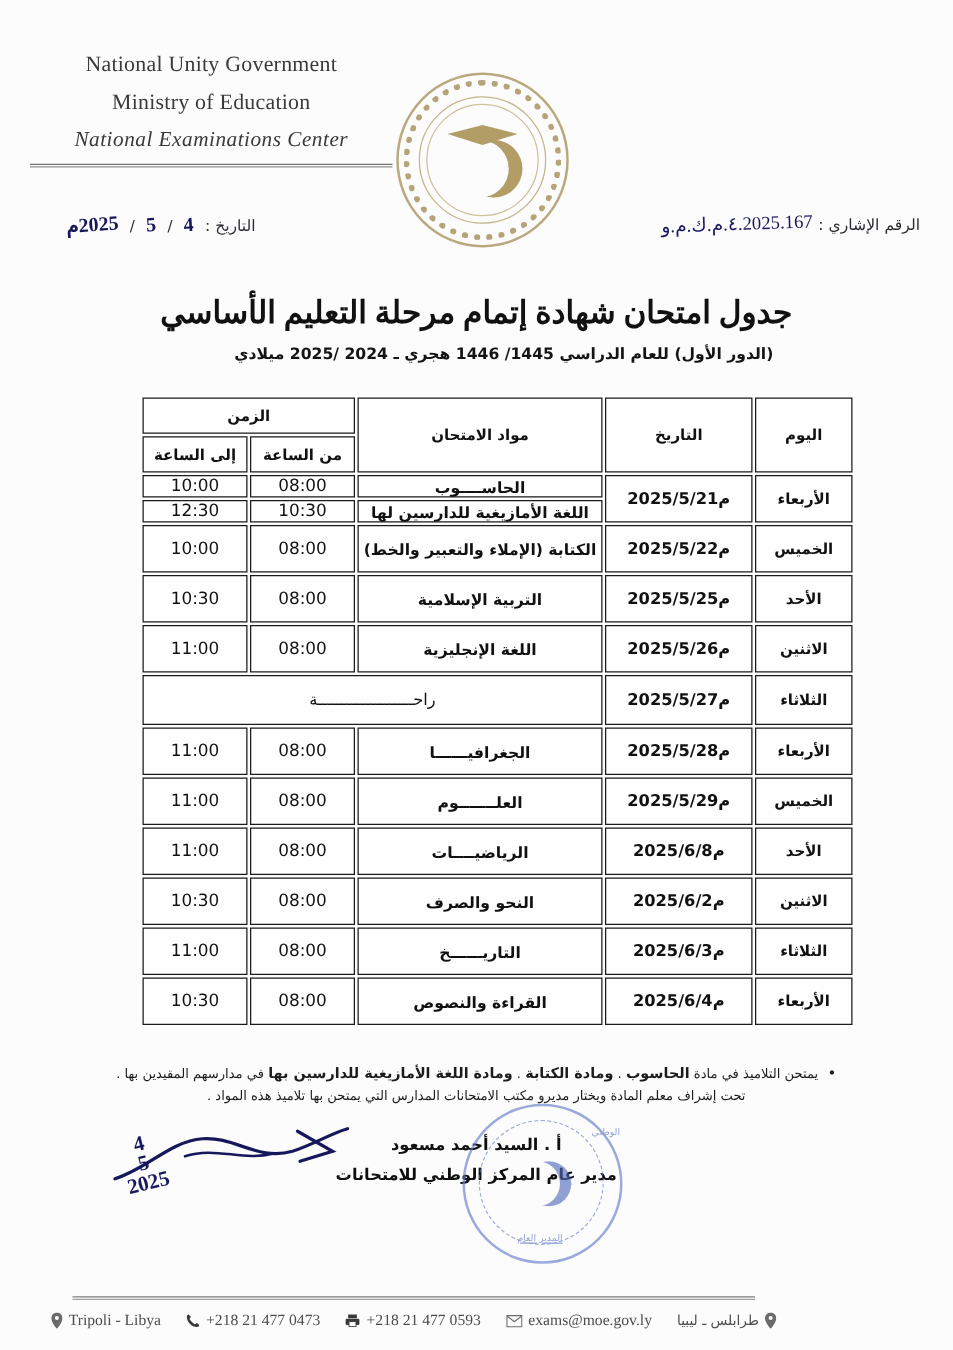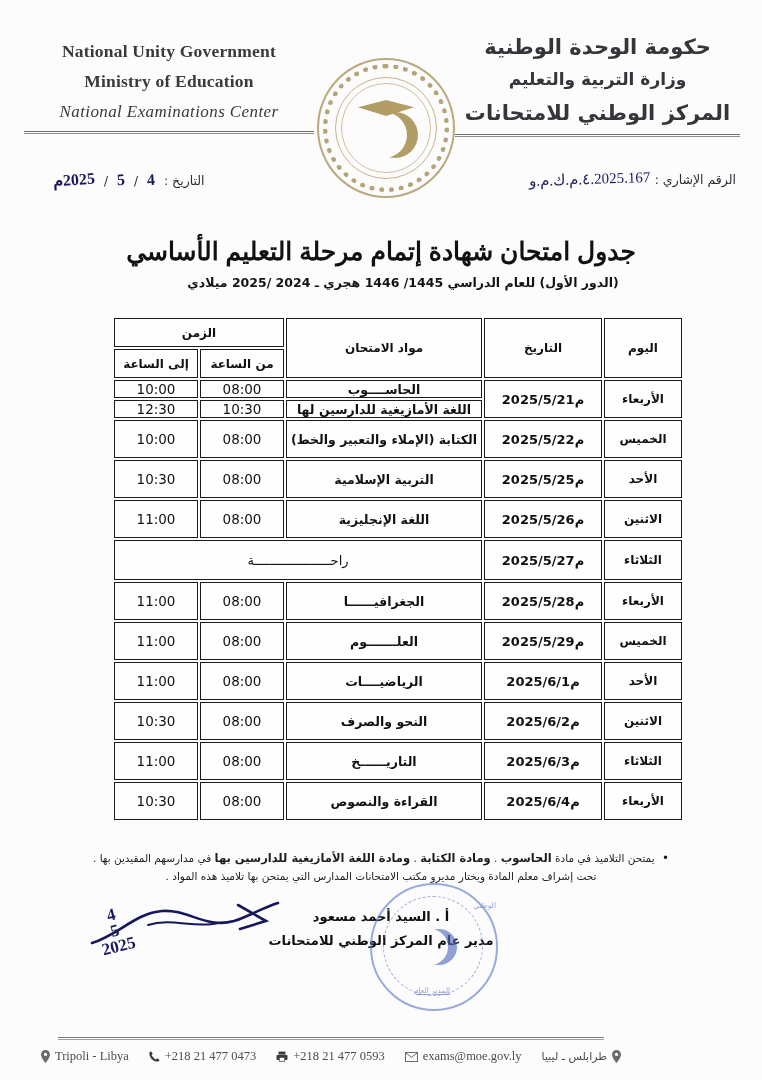--- a/index.html
+++ b/index.html
@@ -23,21 +23,20 @@
   }
   .hdr-en {
     position: absolute; left: 24px; top: 8px; width: 290px;
     text-align: center;
     color: #3a3a3a;
   }
   .hdr-en .l1, .hdr-en .l2 {
     font-family: "Liberation Serif", "DejaVu Serif", serif;
     font-size: 17.5px; line-height: 30px; letter-spacing: .2px;
     white-space: nowrap;
-    font-weight: bold;
   }
   .hdr-en .l3 {
     font-family: "Liberation Serif", "DejaVu Serif", serif;
     font-style: italic; font-size: 17px; line-height: 32px;
     letter-spacing: .4px; white-space: nowrap;
   }
   .rule {
     margin-top: 3px;
     border-top: 1.6px solid #6f6f6f;
     border-bottom: 1.1px solid #8d8d8d;
@@ -119,21 +118,21 @@
     display: inline-block; transform: rotate(-4deg);
   }
   .hand-sep { color: #2b2b33; font-size: 12px; }
 
   
   #title-block {
     position: absolute; top: 234px; left: 0; width: 762px;
     text-align: center; direction: rtl;
   }
   #doc-title {
-    font-family: Liberation Sans, sans-serif;
+    font-family: Liberation Serif, serif;
     font-weight: bold; font-size: 25px; line-height: 34px;
     color: #111; letter-spacing: -.3px;
   }
   #doc-subtitle {
     margin-top: 7px;
     font-family: "DejaVu Sans", sans-serif;
     font-weight: bold; font-size: 12.5px;
     color: #141414;
     padding-left: 44px;
   }
@@ -307,26 +306,20 @@
     <div id="emblem">
       <div class="ring-o"></div>
       <div class="ring-b"></div>
       <div class="ring-i"></div>
       <div class="ring-i2"></div>
       <div class="cap"></div>
       <div class="crescent"></div>
       <div class="star">✦</div>
     </div>
 
-    <div class="hdr-ar">
-      <div class="a1">حكومة الوحدة الوطنية</div>
-      <div class="a2">وزارة التربية والتعليم</div>
-      <div class="a3">المركز الوطني للامتحانات</div>
-      <div class="rule"></div>
-    </div>
   </div>
 
   <div id="refline">
     <div id="ref-ar">
       <span>الرقم الإشاري :</span>
       <span id="ref-hand">2025.167.٤.م.ك.م.و</span>
     </div>
     <div id="date-ar">
       <span>التاريخ :</span>
       <span class="hand-num">4</span>
@@ -411,21 +404,21 @@
           </tr>
           <tr>
             <td class="day">الخميس</td>
             <td class="date">2025/5/29م</td>
             <td class="subject">العلـــــــوم</td>
             <td class="time">08:00</td>
             <td class="time">11:00</td>
           </tr>
           <tr>
             <td class="day">الأحد</td>
-            <td class="date">2025/6/1م</td>
+            <td class="date">2025/6/8م</td>
             <td class="subject">الرياضيــــات</td>
             <td class="time">08:00</td>
             <td class="time">11:00</td>
           </tr>
           <tr>
             <td class="day">الاثنين</td>
             <td class="date">2025/6/2م</td>
             <td class="subject">النحو والصرف</td>
             <td class="time">08:00</td>
             <td class="time">10:30</td>

